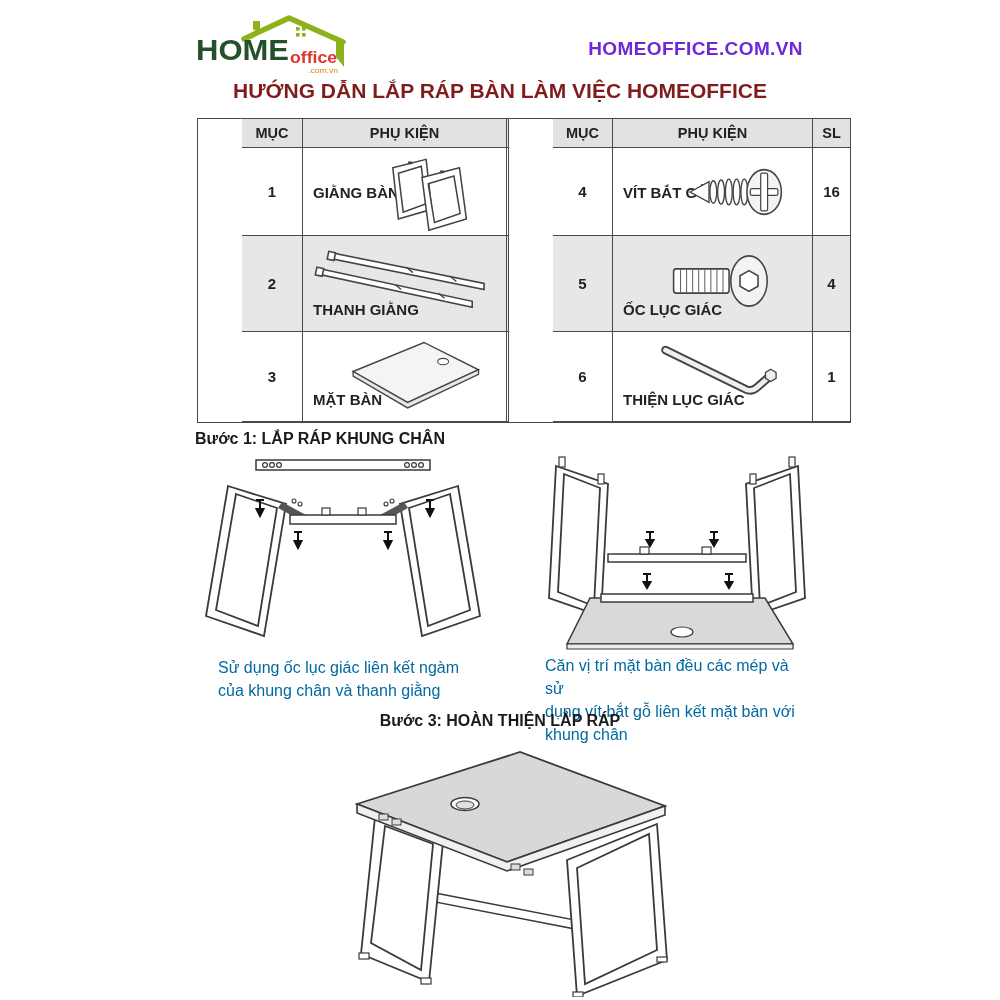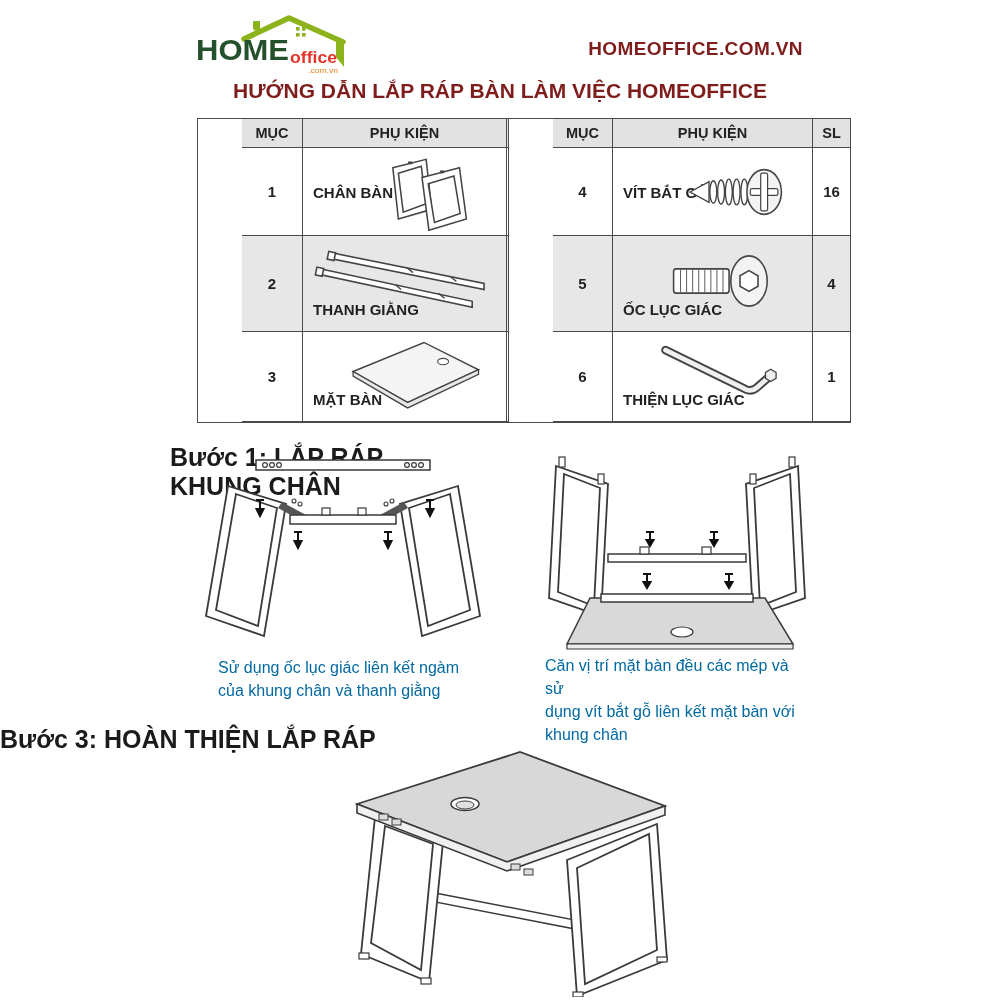--- a/index.html
+++ b/index.html
@@ -3,21 +3,21 @@
 <meta charset="utf-8">
 <style>
   html,body{margin:0;padding:0;background:#fff;}
   .page{position:relative;width:1000px;height:1000px;background:#fff;overflow:hidden;
         font-family:"Liberation Sans","DejaVu Sans",sans-serif;color:#1c1c1c;border-radius:7px;}
   .abs{position:absolute;}
 
   
   .logo{left:196px;top:12px;width:160px;height:64px;}
   .site-url{left:560px;top:38px;width:243px;text-align:right;
-            font-size:19px;font-weight:bold;letter-spacing:.4px;color:#7f1d1d;}
+            font-size:19px;font-weight:bold;letter-spacing:.4px;color:#6d28d9;}
   .title{left:0;top:79px;width:1000px;text-align:center;
          font-size:21px;font-weight:bold;color:#7f1d1d;}
 
   
   .parts{position:absolute;top:118px;display:grid;
          grid-template-rows:29px 88px 96px 90px;
          border:1.5px solid #4a4a4a;background:#fff;padding-left:44px;}
   .t-left{left:197px;width:303px;grid-template-columns:61px 1fr 38px;}
   .t-right{left:508px;width:297px;grid-template-columns:60px 1fr 37px;}
   .parts{grid-auto-flow:row;}
@@ -27,21 +27,21 @@
   .hcell{background:#e2e2e2;font-weight:bold;font-size:14.5px;color:#222;}
   .shaded{background:#e7e7e7;}
   .num{font-size:15px;font-weight:bold;color:#222;}
   .part-cell{justify-content:flex-start;}
   .part-label{position:absolute;left:10px;font-size:15px;font-weight:bold;color:#222;white-space:nowrap;}
   .lbl-mid{top:50%;transform:translateY(-50%);}
   .lbl-low{bottom:13px;}
   .part-icon{position:absolute;}
 
   
-  .step-head{position:absolute;font-size:25px;font-weight:bold;color:#1b1b1b;text-align:left;margin-top:13px;}
+  .step-head{position:absolute;font-size:16px;font-weight:bold;color:#1b1b1b;text-align:center;}
   .caption{position:absolute;font-size:16px;line-height:23px;color:#0369a1;white-space:pre-line;}
 
   .diagram{position:absolute;}
   svg{display:block;}
 </style>
 </head>
 <body>
 
 <div class="page">
 
@@ -65,21 +65,21 @@
   <div class="abs site-url">HOMEOFFICE.COM.VN</div>
   <div class="abs title">HƯỚNG DẪN LẮP RÁP BÀN LÀM VIỆC HOMEOFFICE</div>
 
   <div class="parts t-left">
     <div class="cell hcell">MỤC</div>
     <div class="cell hcell">PHỤ KIỆN</div>
     <div class="cell hcell">SL</div>
 
     <div class="cell num">1</div>
     <div class="cell part-cell">
-      <span class="part-label lbl-mid">CHÂN BÀN</span>
+      <span class="part-label lbl-mid">GIẰNG BÀN</span>
       <svg class="part-icon" style="right:16px;top:4px;" width="118" height="80" viewBox="0 0 170 114">
         <g fill="#ffffff" stroke="#444" stroke-width="2.2" fill-rule="evenodd">
           <path d="M30,22 L78,10 L86,82 L38,96 Z M38,30 L71,20 L78,74 L45,86 Z"></path>
           <path d="M72,36 L126,22 L136,96 L82,112 Z M81,45 L118,34 L127,88 L90,101 Z"></path>
         </g>
         <g fill="#444">
             <rect x="52" y="13" width="6" height="4"></rect>
             <rect x="98" y="26" width="6" height="4"></rect>
           </g>
       </svg>

